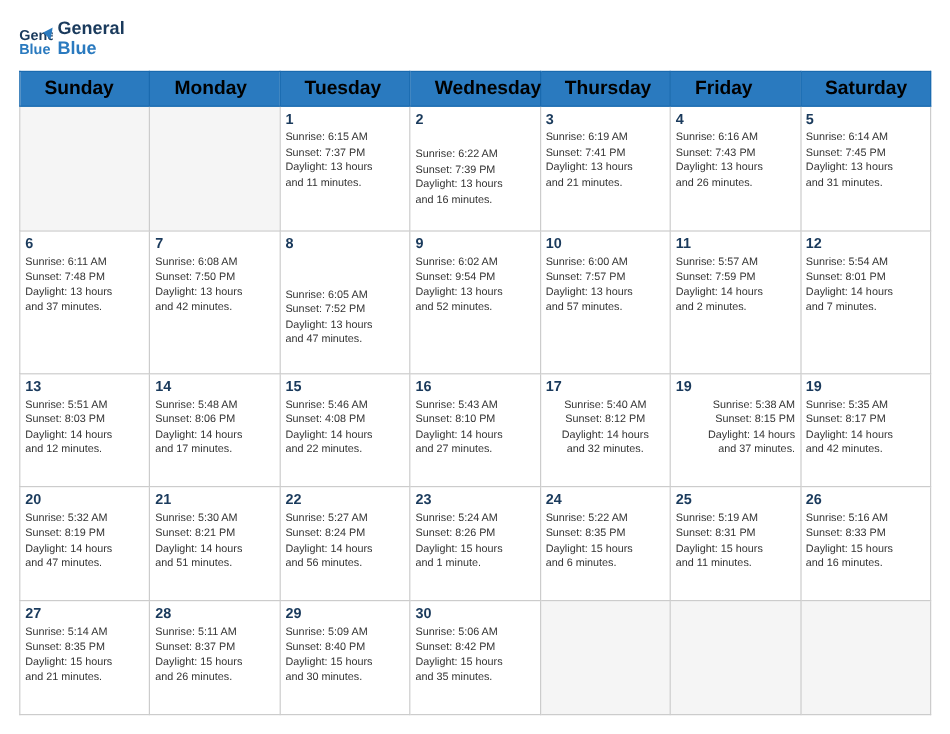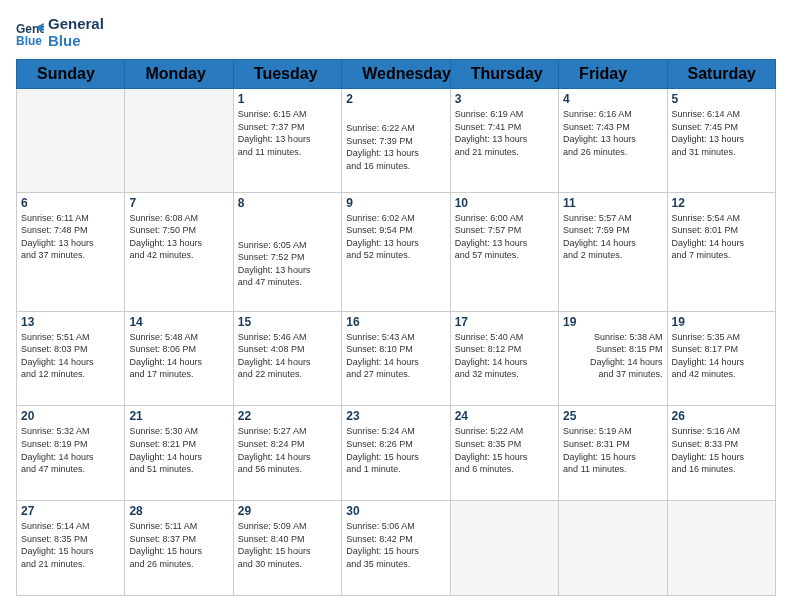--- a/index.html
+++ b/index.html
@@ -234,21 +234,21 @@
           </td>
           <td>
             <span class="day-num">16</span>
             <div class="cell-text" style="white-space: pre-line;">Sunrise: 5:43 AM
 Sunset: 8:10 PM
 Daylight: 14 hours
 and 27 minutes.</div>
           </td>
           <td>
             <span class="day-num">17</span>
-            <div class="cell-text" style="white-space: pre-line;">Sunrise: 5:40 AM
+            <div class="cell-text" style="white-space: pre-line; text-align: center;">Sunrise: 5:40 AM
 Sunset: 8:12 PM
 Daylight: 14 hours
 and 32 minutes.</div>
           </td>
           <td>
             <span class="day-num">19</span>
             <div class="cell-text" style="white-space: pre-line; text-align: right;">Sunrise: 5:38 AM
 Sunset: 8:15 PM
 Daylight: 14 hours
 and 37 minutes.</div>

